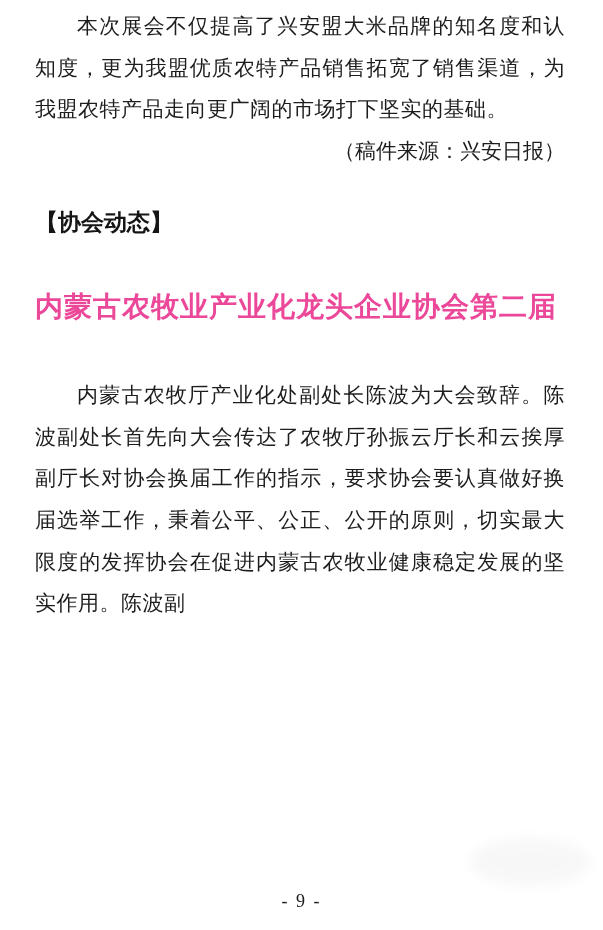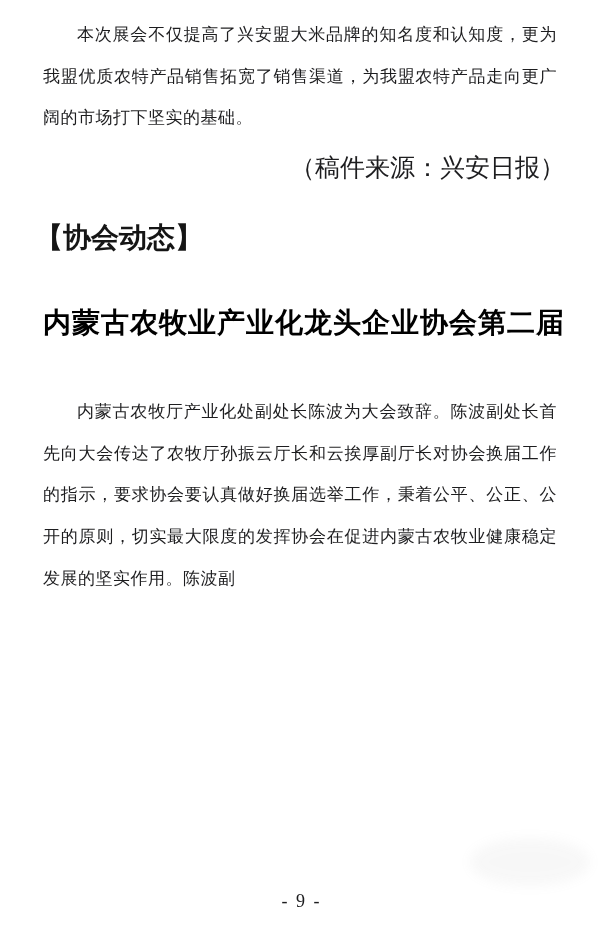--- a/index.html
+++ b/index.html
@@ -16,51 +16,51 @@
     font-family: "Liberation Serif", "DejaVu Serif", serif;
     color: #1d1d1f;
   }
   .content {
     position: absolute;
     top: 6px;
     left: 35px;
     width: 530px;
   }
   .body-text {
-    font-size: 17px;
+    font-size: 21px;
     line-height: 41.7px;
     letter-spacing: 0.5px;
     text-align: justify;
-    margin: 8px;
+    margin: 0;
   }
   .indent {
     text-indent: 2em;
   }
   .source-line {
-    font-size: 25px;
+    font-size: 21px;
     line-height: 41.7px;
     text-align: right;
     margin: 0;
   }
   .section-header {
     font-family: "Liberation Sans", "DejaVu Sans", sans-serif;
     font-weight: bold;
-    font-size: 28px;
+    font-size: 23px;
     line-height: 26px;
     margin: 36px 0 0 0;
     text-align: left;
     color: #151515;
   }
   .article-title {
     margin: 44px 0 0 0;
     font-size: 28px;
     font-weight: bold;
     line-height: 56px;
-    text-align: right;
-    color: #000000;
+    text-align: left;
+    color: #ec4899;
     letter-spacing: 1px;
   }
   .article-title .title-line {
     display: block;
   }
   .body-block {
     margin-top: 40px;
   }
   .page-number {
     position: absolute;

